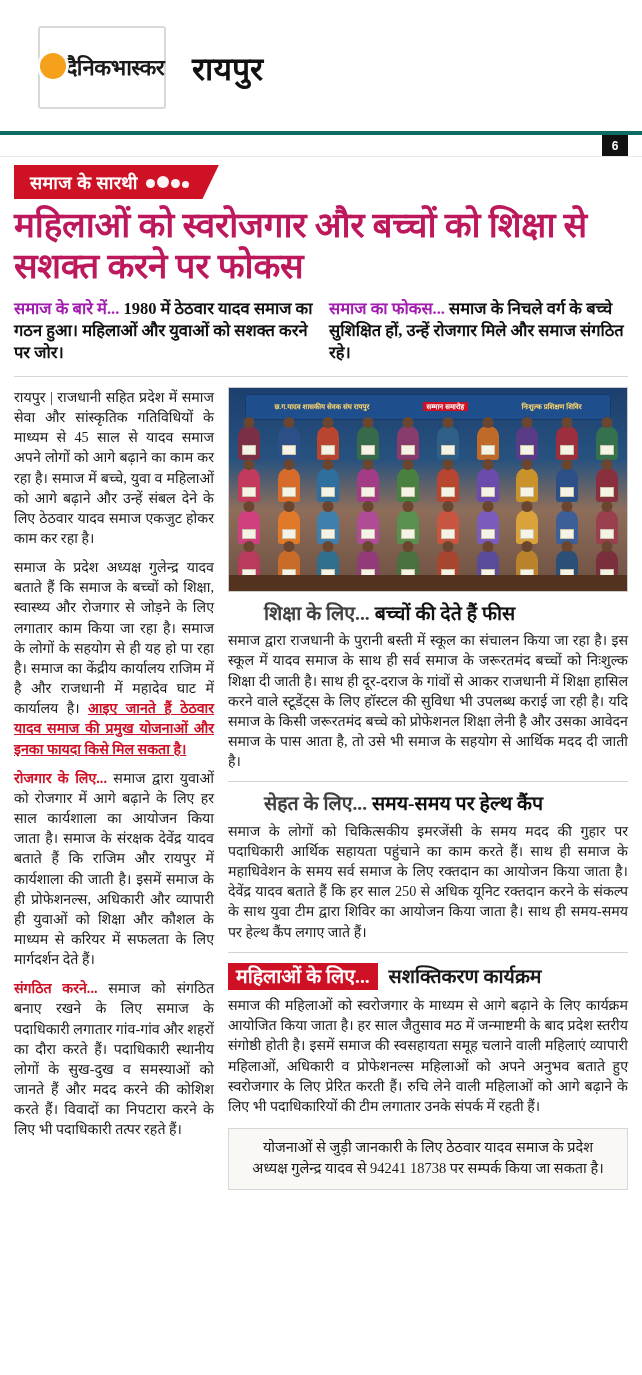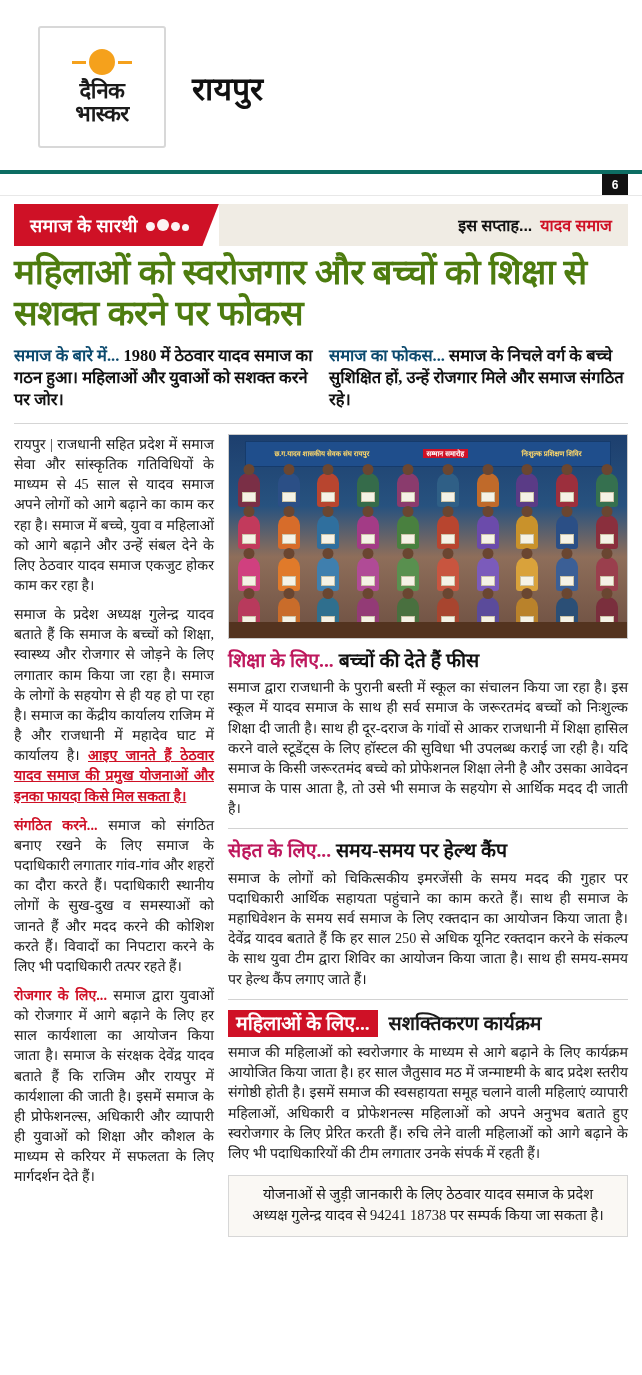--- a/index.html
+++ b/index.html
@@ -21,26 +21,26 @@
 
   
   .masthead {
     display: flex;
     align-items: center;
     padding: 26px 0 22px 38px;
     background: #ffffff;
   }
   .logo-box {
     width: 128px;
-    height: 122px;
+    height: 83px;
     border: 2px solid #d8d8d8;
     border-radius: 3px;
     background: #ffffff;
     display: flex;
-    flex-direction: column;
+    flex-direction: row;
     align-items: center;
     justify-content: center;
     flex: none;
   }
   .logo-sun {
     width: 26px; height: 26px;
     border-radius: 50%;
     background: #f5a11c;
     margin-bottom: 4px;
     box-shadow: 0 0 0 3px #ffffff;
@@ -120,21 +120,21 @@
   }
 
   .content {
     padding: 8px 14px 0 14px;
   }
 
   
   .banner-strip {
     display: flex;
     align-items: stretch;
-    height: 42px;
+    height: 34px;
     margin-bottom: 6px;
     justify-content: space-between;
   }
   .banner-red {
     background: #cf1126;
     color: #ffffff;
     display: flex;
     align-items: center;
     padding: 0 14px 0 16px;
     position: relative;
@@ -172,41 +172,41 @@
   }
   .banner-week { color: #111; }
   .banner-society { color: #cf1126; }
 
   
   .headline {
     font-family: "Liberation Serif", serif;
     font-weight: bold;
     font-size: 35px;
     line-height: 1.18;
-    color: #4d7c0f;
+    color: #be185d;
     letter-spacing: -0.3px;
     margin: 6px 0 10px 0;
   }
 
   
   .intro-row {
     display: flex;
     gap: 16px;
     margin-bottom: 12px;
   }
   .intro-col { flex: 1; }
   .intro-col p {
     margin: 0;
     font-family: "Liberation Serif", serif;
     font-size: 16.5px;
     line-height: 1.34;
     font-weight: bold;
     color: #111111;
   }
-  .lead-red { color: #0c4a6e; }
+  .lead-red { color: #a21caf; }
   .intro-divider {
     border-bottom: 1px solid #d5d5d5;
     margin: 0 0 10px 0;
   }
 
   
   .main-grid {
     display: flex;
     gap: 14px;
   }
@@ -306,21 +306,21 @@
 
   
   .sec-head {
     font-family: "Liberation Serif", serif;
     font-size: 19.5px;
     font-weight: bold;
     color: #111111;
     margin: 10px 0 5px 0;
     line-height: 1.2;
   }
-  .sec-head .red { color: #be185d; }
+  .sec-head .red { color: #404040; margin-left: 36px; }
   .sec-rule {
     border-bottom: 1px solid #d2d2d2;
     margin: 10px 0 0 0;
   }
   .sec-head-mixed {
     margin: 10px 0 5px 0;
     font-family: Liberation Serif, serif;
     font-size: 19.5px;
     font-weight: bold;
     line-height: 1.2;
@@ -386,24 +386,20 @@
 
       <div class="banner-strip">
         <div class="banner-red">
           <span>समाज के सारथी</span>
           <span class="banner-dots">
             <i></i>
               <i></i>
               <i></i>
               <i></i>
           </span>
-        </div>
-        <div class="banner-rest">
-          <span class="banner-week">इस सप्ताह...</span>
-          <span class="banner-society">यादव समाज</span>
         </div>
       </div>
 
       <h1 class="headline">महिलाओं को स्वरोजगार और बच्चों को शिक्षा से सशक्त करने पर फोकस</h1>
 
       <div class="intro-row">
         <div class="intro-col">
           <p>
             <span class="lead-red">समाज के बारे में...</span><span> 1980 में ठेठवार यादव समाज का गठन हुआ। महिलाओं और युवाओं को सशक्त करने पर जोर।</span>
           </p>
@@ -418,24 +414,24 @@
       <div class="intro-divider"></div>
 
       <div class="main-grid">
 
         <div class="col-left">
           <p class="body-text first">रायपुर | राजधानी सहित प्रदेश में समाज सेवा और सांस्कृतिक गतिविधियों के माध्यम से 45 साल से यादव समाज अपने लोगों को आगे बढ़ाने का काम कर रहा है। समाज में बच्चे, युवा व महिलाओं को आगे बढ़ाने और उन्हें संबल देने के लिए ठेठवार यादव समाज एकजुट होकर काम कर रहा है।</p>
           <p class="body-text">
             <span>समाज के प्रदेश अध्यक्ष गुलेन्द्र यादव बताते हैं कि समाज के बच्चों को शिक्षा, स्वास्थ्य और रोजगार से जोड़ने के लिए लगातार काम किया जा रहा है। समाज के लोगों के सहयोग से ही यह हो पा रहा है। समाज का केंद्रीय कार्यालय राजिम में है और राजधानी में महादेव घाट में कार्यालय है। </span><span class="under-red">आइए जानते हैं ठेठवार यादव समाज की प्रमुख योजनाओं और इनका फायदा किसे मिल सकता है।</span>
           </p>
           <p class="body-text">
-            <span class="sub-red">संगठित करने...</span><span> समाज को संगठित बनाए रखने के लिए समाज के पदाधिकारी लगातार गांव-गांव और शहरों का दौरा करते हैं। पदाधिकारी स्थानीय लोगों के सुख-दुख व समस्याओं को जानते हैं और मदद करने की कोशिश करते हैं। विवादों का निपटारा करने के लिए भी पदाधिकारी तत्पर रहते हैं।</span>
+            <span class="sub-red">रोजगार के लिए...</span><span> समाज द्वारा युवाओं को रोजगार में आगे बढ़ाने के लिए हर साल कार्यशाला का आयोजन किया जाता है। समाज के संरक्षक देवेंद्र यादव बताते हैं कि राजिम और रायपुर में कार्यशाला की जाती है। इसमें समाज के ही प्रोफेशनल्स, अधिकारी और व्यापारी ही युवाओं को शिक्षा और कौशल के माध्यम से करियर में सफलता के लिए मार्गदर्शन देते हैं।</span>
           </p>
           <p class="body-text">
-            <span class="sub-red">रोजगार के लिए...</span><span> समाज द्वारा युवाओं को रोजगार में आगे बढ़ाने के लिए हर साल कार्यशाला का आयोजन किया जाता है। समाज के संरक्षक देवेंद्र यादव बताते हैं कि राजिम और रायपुर में कार्यशाला की जाती है। इसमें समाज के ही प्रोफेशनल्स, अधिकारी और व्यापारी ही युवाओं को शिक्षा और कौशल के माध्यम से करियर में सफलता के लिए मार्गदर्शन देते हैं।</span>
+            <span class="sub-red">संगठित करने...</span><span> समाज को संगठित बनाए रखने के लिए समाज के पदाधिकारी लगातार गांव-गांव और शहरों का दौरा करते हैं। पदाधिकारी स्थानीय लोगों के सुख-दुख व समस्याओं को जानते हैं और मदद करने की कोशिश करते हैं। विवादों का निपटारा करने के लिए भी पदाधिकारी तत्पर रहते हैं।</span>
           </p>
         </div>
 
         <div class="col-right">
 
           <div class="photo">
             <div class="stage-banner">
               <span>छ.ग.यादव शासकीय सेवक संघ रायपुर</span>
               <span class="banner-mid">सम्मान समारोह</span>
               <span>निःशुल्क प्रशिक्षण शिविर</span>

